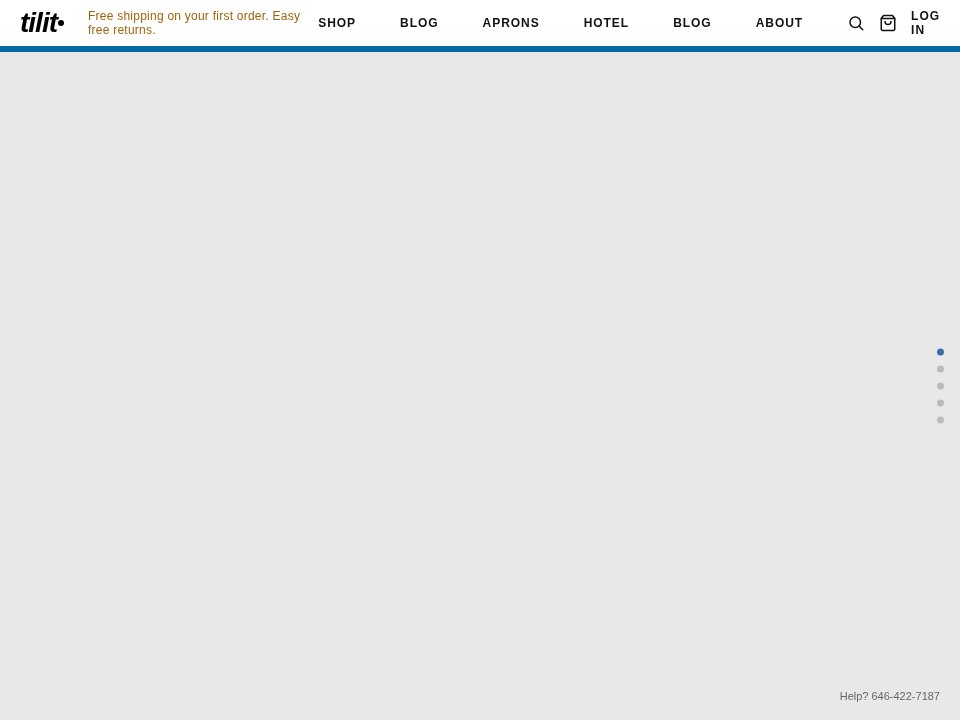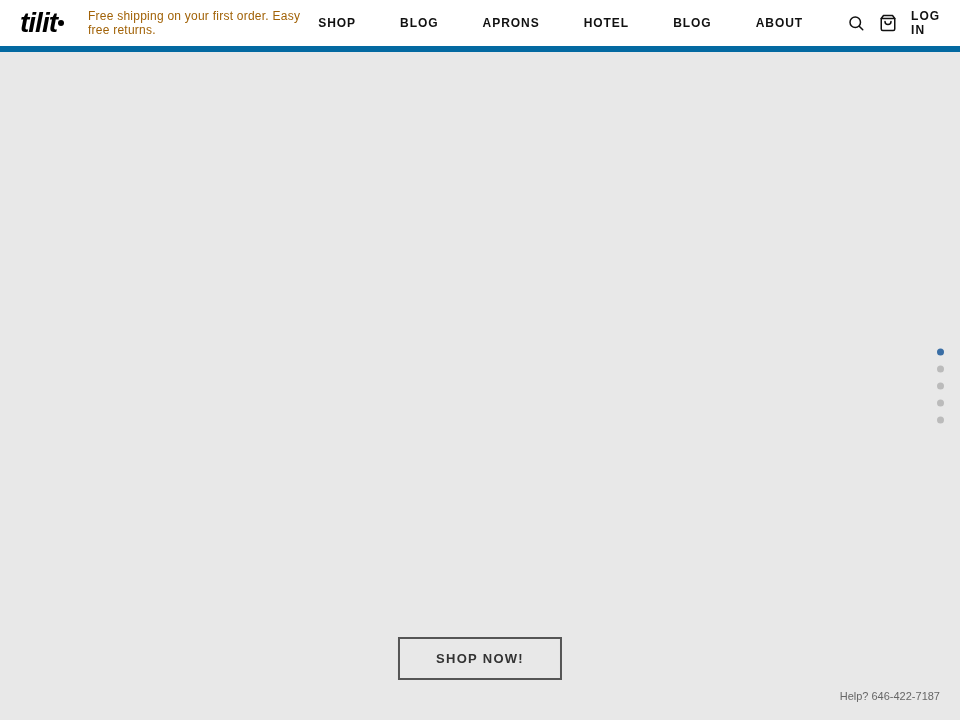--- a/index.html
+++ b/index.html
@@ -214,19 +214,16 @@
 <main class="main-content">
 
   <div class="slide-dots">
     <span class="slide-dot active"></span>
     <span class="slide-dot"></span>
     <span class="slide-dot"></span>
     <span class="slide-dot"></span>
     <span class="slide-dot"></span>
   </div>
 
-  <div class="cta-container">
-    <button class="cta-button">SHOP NOW!</button>
-  </div>
 
   <div class="help-text">Help? 646-422-7187</div>
 
 </main>
 
 </body></html>

